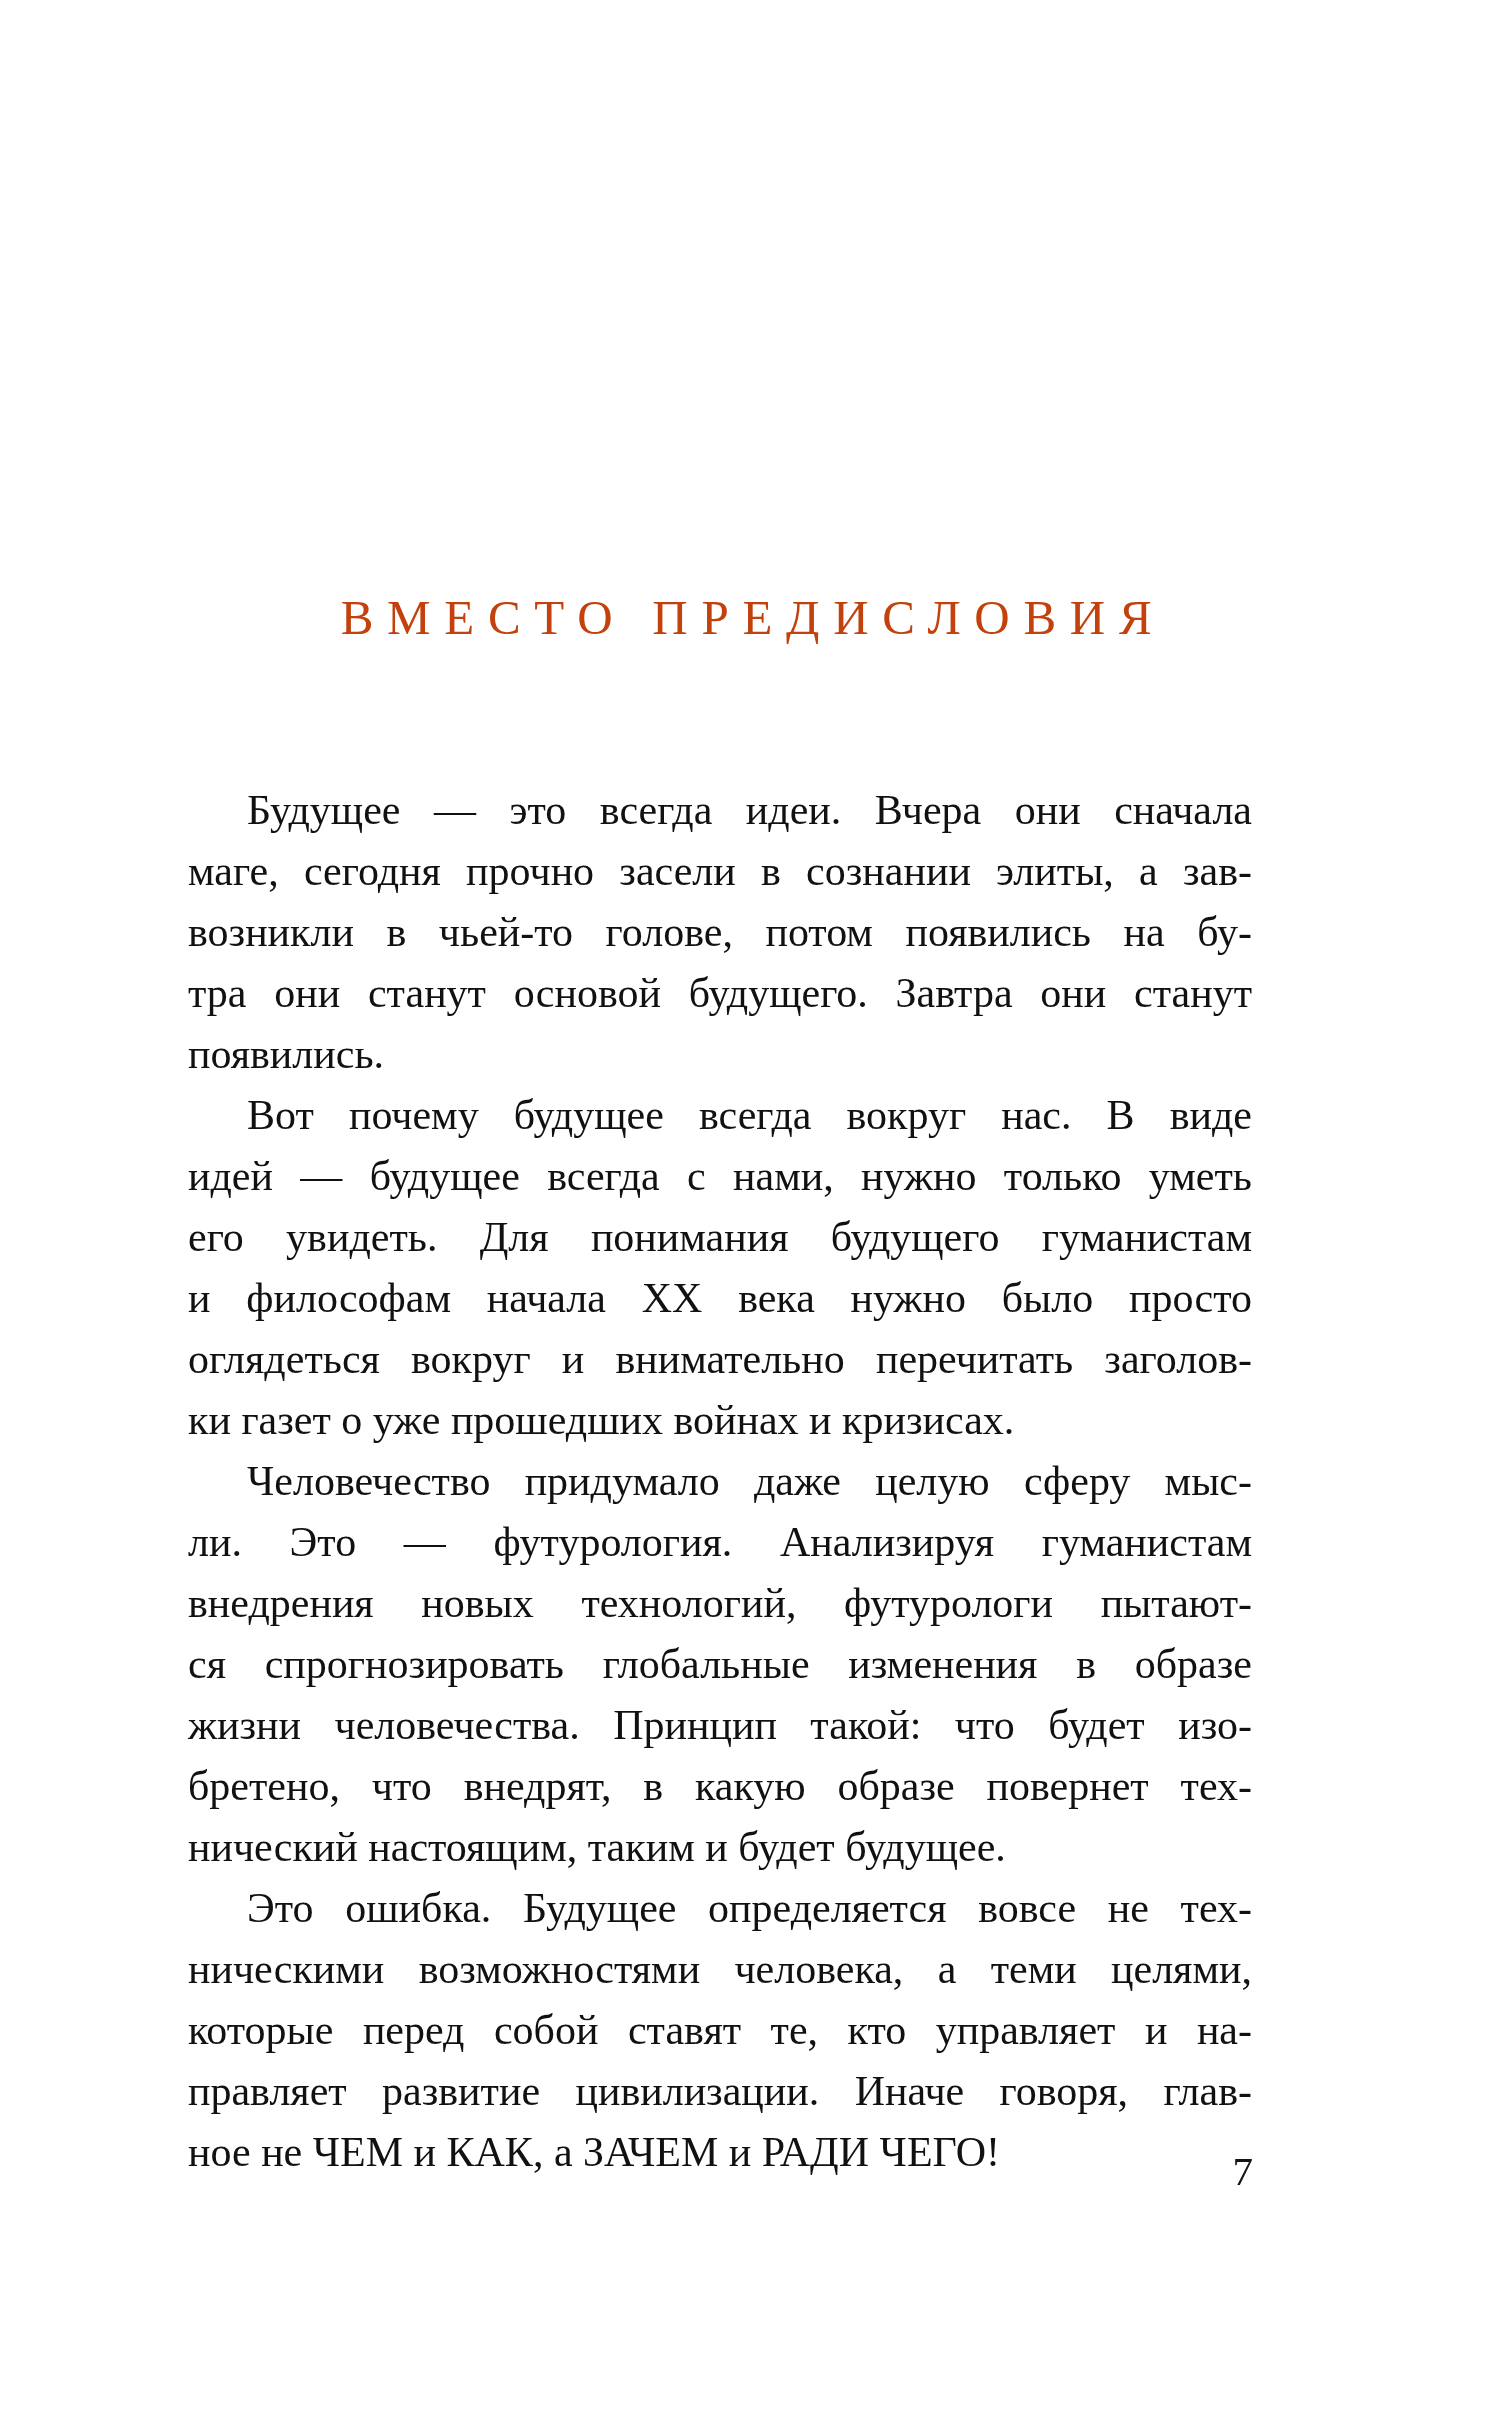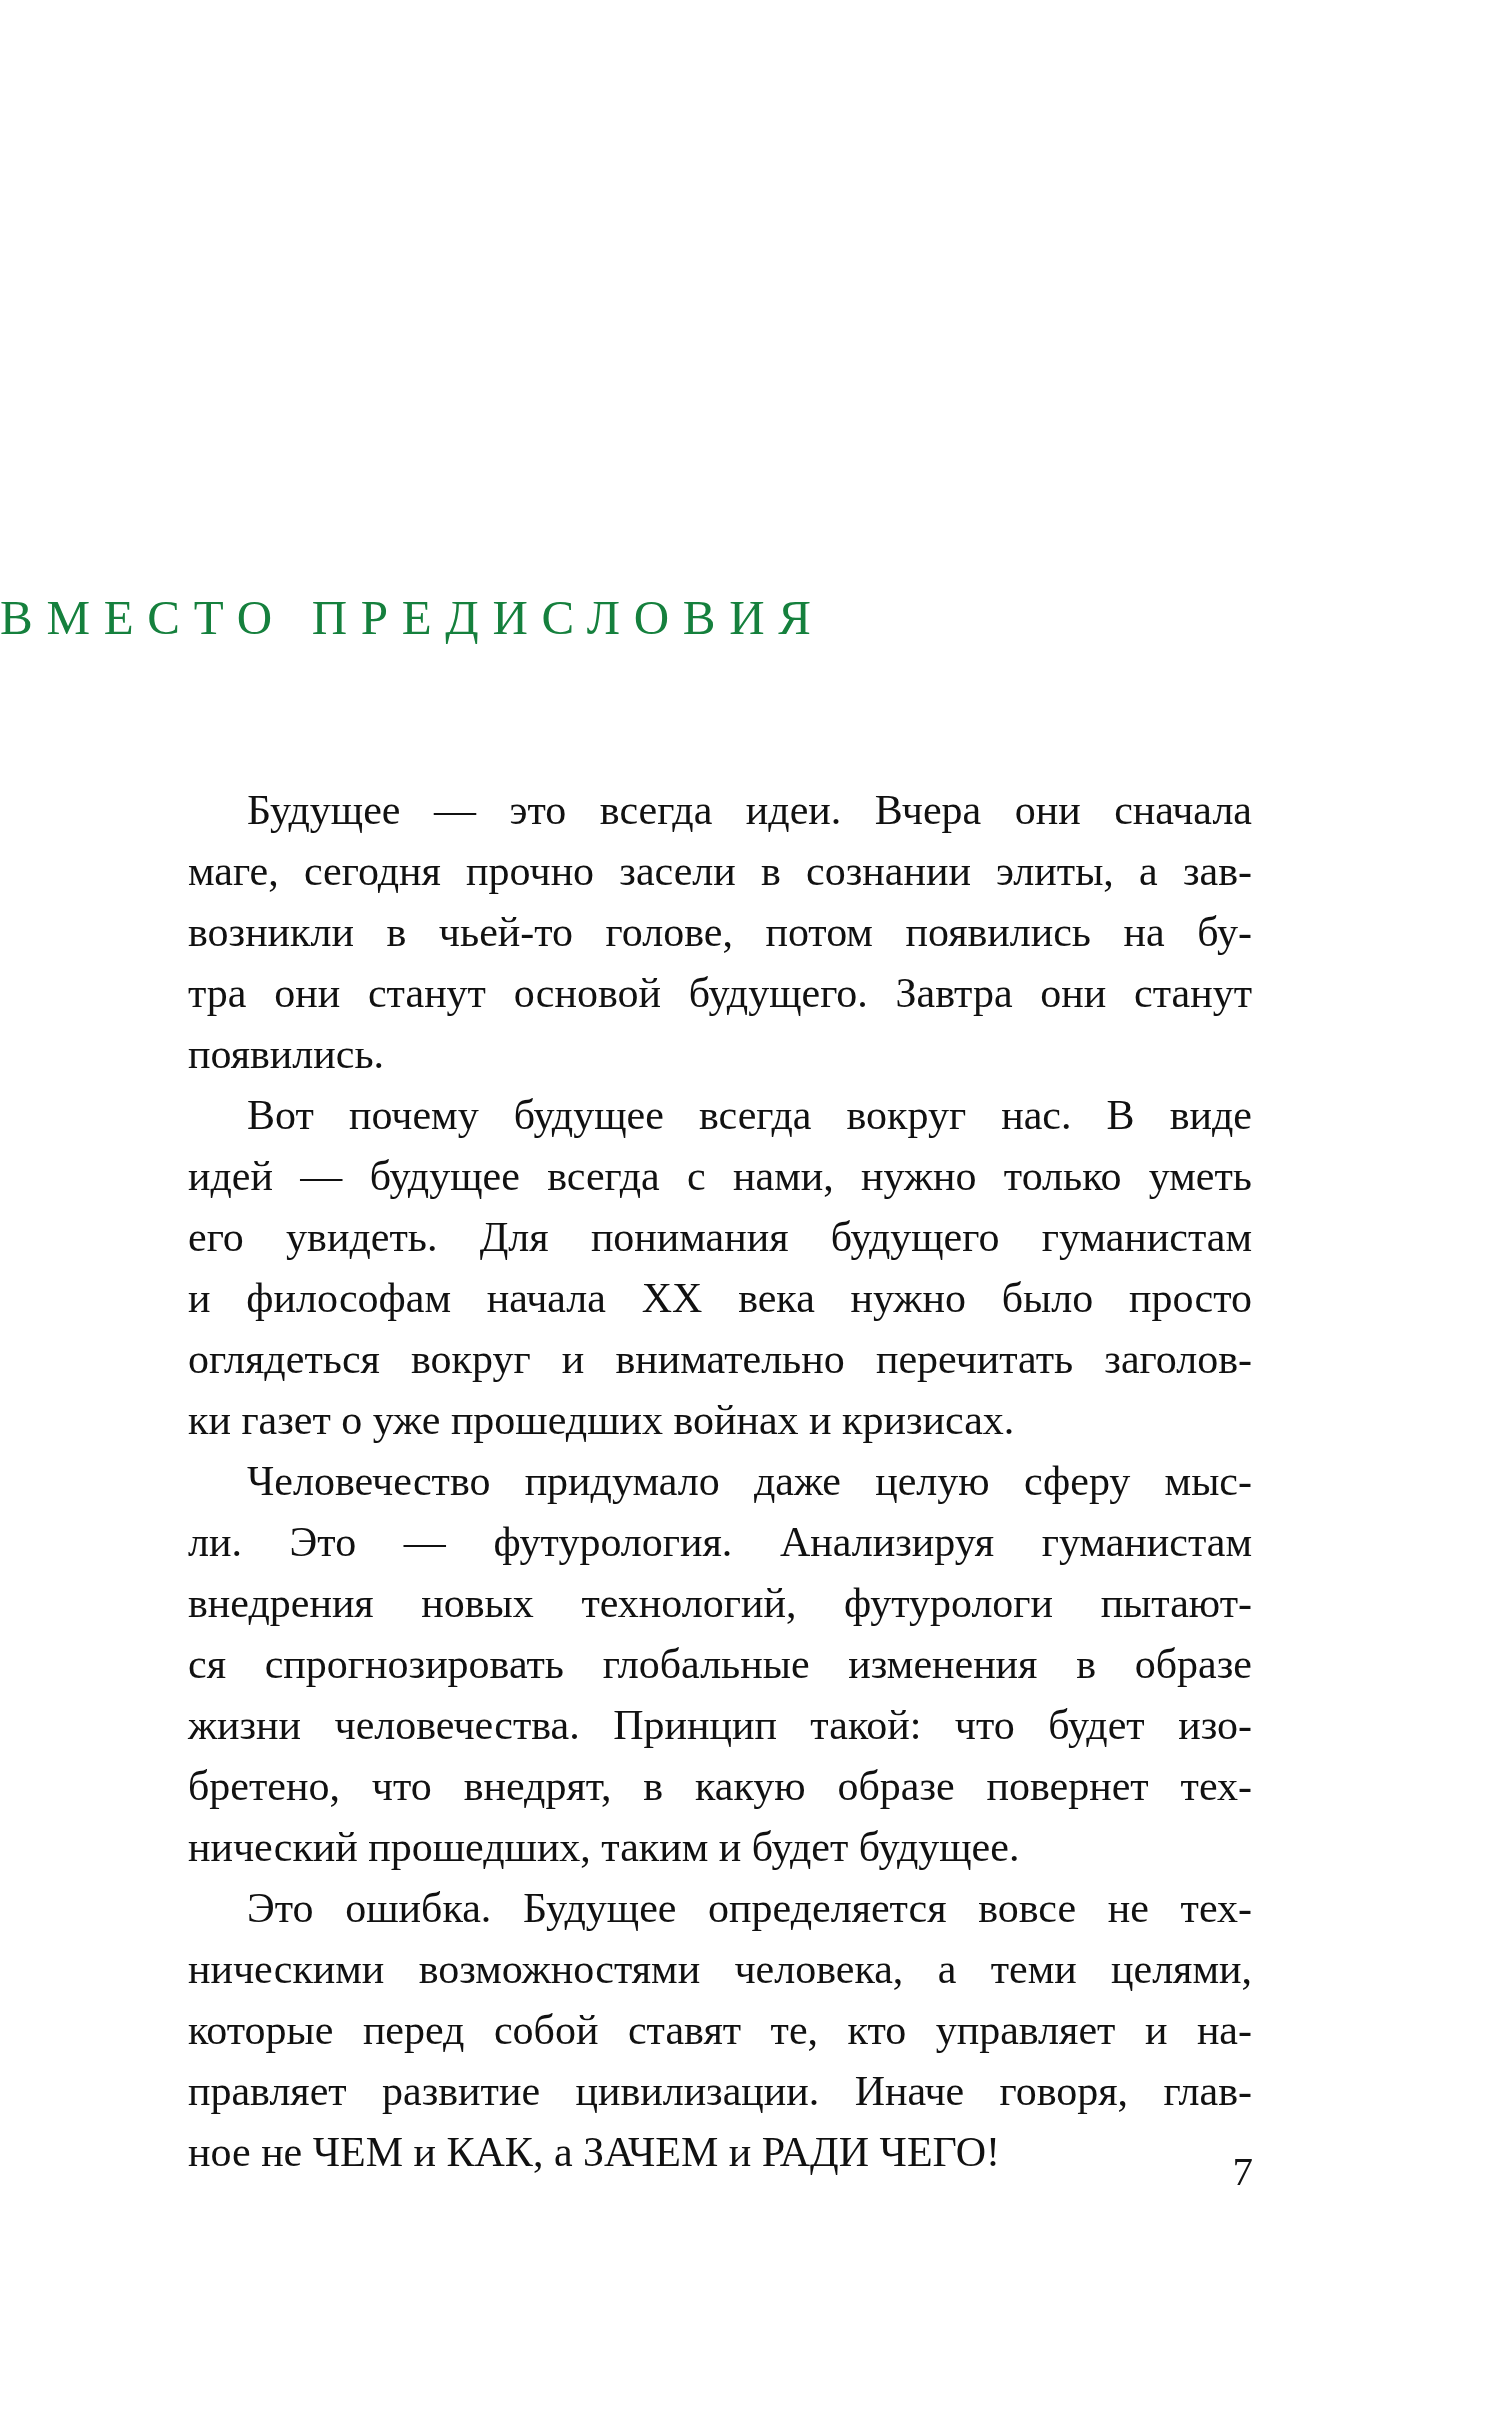--- a/index.html
+++ b/index.html
@@ -1,20 +1,20 @@
 <!DOCTYPE html>
 <html><head>
 <meta charset="utf-8">
 <style>
   html, body { margin: 0; padding: 0; background: #ffffff; }
   body { width: 1506px; height: 2432px; position: relative; overflow: hidden; }
   .page { position: absolute; left: 0; top: 0; width: 1506px; height: 2432px; background: #ffffff; color: #111111;
           font-family: "Liberation Serif", "DejaVu Serif", serif; }
-  .title { position: absolute; left: 0; width: 1506px; top: 588px; text-align: left;
-           font-size: 49px; letter-spacing: 13.7px; line-height: 59px; color: #15803d; }
+  .title { position: absolute; left: 0; width: 1506px; top: 588px; text-align: center;
+           font-size: 49px; letter-spacing: 13.7px; line-height: 59px; color: #c2410c; }
   .body-text { position: absolute; left: 188px; width: 1064px; top: 780px; font-family: Liberation Serif, serif; }
   .line { display: block; font-size: 42px; line-height: 61px; height: 61px; white-space: nowrap;
           text-align: justify; text-align-last: justify; }
   .line.indent { padding-left: 59px; }
   .line.last { text-align-last: left; }
   .page-number { position: absolute; top: 2142px; right: 253px; font-size: 41px; line-height: 59px; color: #141414; }
 </style>
 </head>
 <body>
 
@@ -35,21 +35,21 @@
     <span class="line">и философам начала XX века нужно было просто</span>
     <span class="line">оглядеться вокруг и внимательно перечитать заголов-</span>
     <span class="line last">ки газет о уже прошедших войнах и кризисах.</span>
 
     <span class="line indent">Человечество придумало даже целую сферу мыс-</span>
     <span class="line">ли. Это — футурология. Анализируя гуманистам</span>
     <span class="line">внедрения новых технологий, футурологи пытают-</span>
     <span class="line">ся спрогнозировать глобальные изменения в образе</span>
     <span class="line">жизни человечества. Принцип такой: что будет изо-</span>
     <span class="line">бретено, что внедрят, в какую образе повернет тех-</span>
-    <span class="line last">нический прошедших, таким и будет будущее.</span>
+    <span class="line last">нический настоящим, таким и будет будущее.</span>
 
     <span class="line indent">Это ошибка. Будущее определяется вовсе не тех-</span>
     <span class="line">ническими возможностями человека, а теми целями,</span>
     <span class="line">которые перед собой ставят те, кто управляет и на-</span>
     <span class="line">правляет развитие цивилизации. Иначе говоря, глав-</span>
     <span class="line last">ное не ЧЕМ и КАК, а ЗАЧЕМ и РАДИ ЧЕГО!</span>
   </div>
 
   <div class="page-number">7</div>
 </div>

